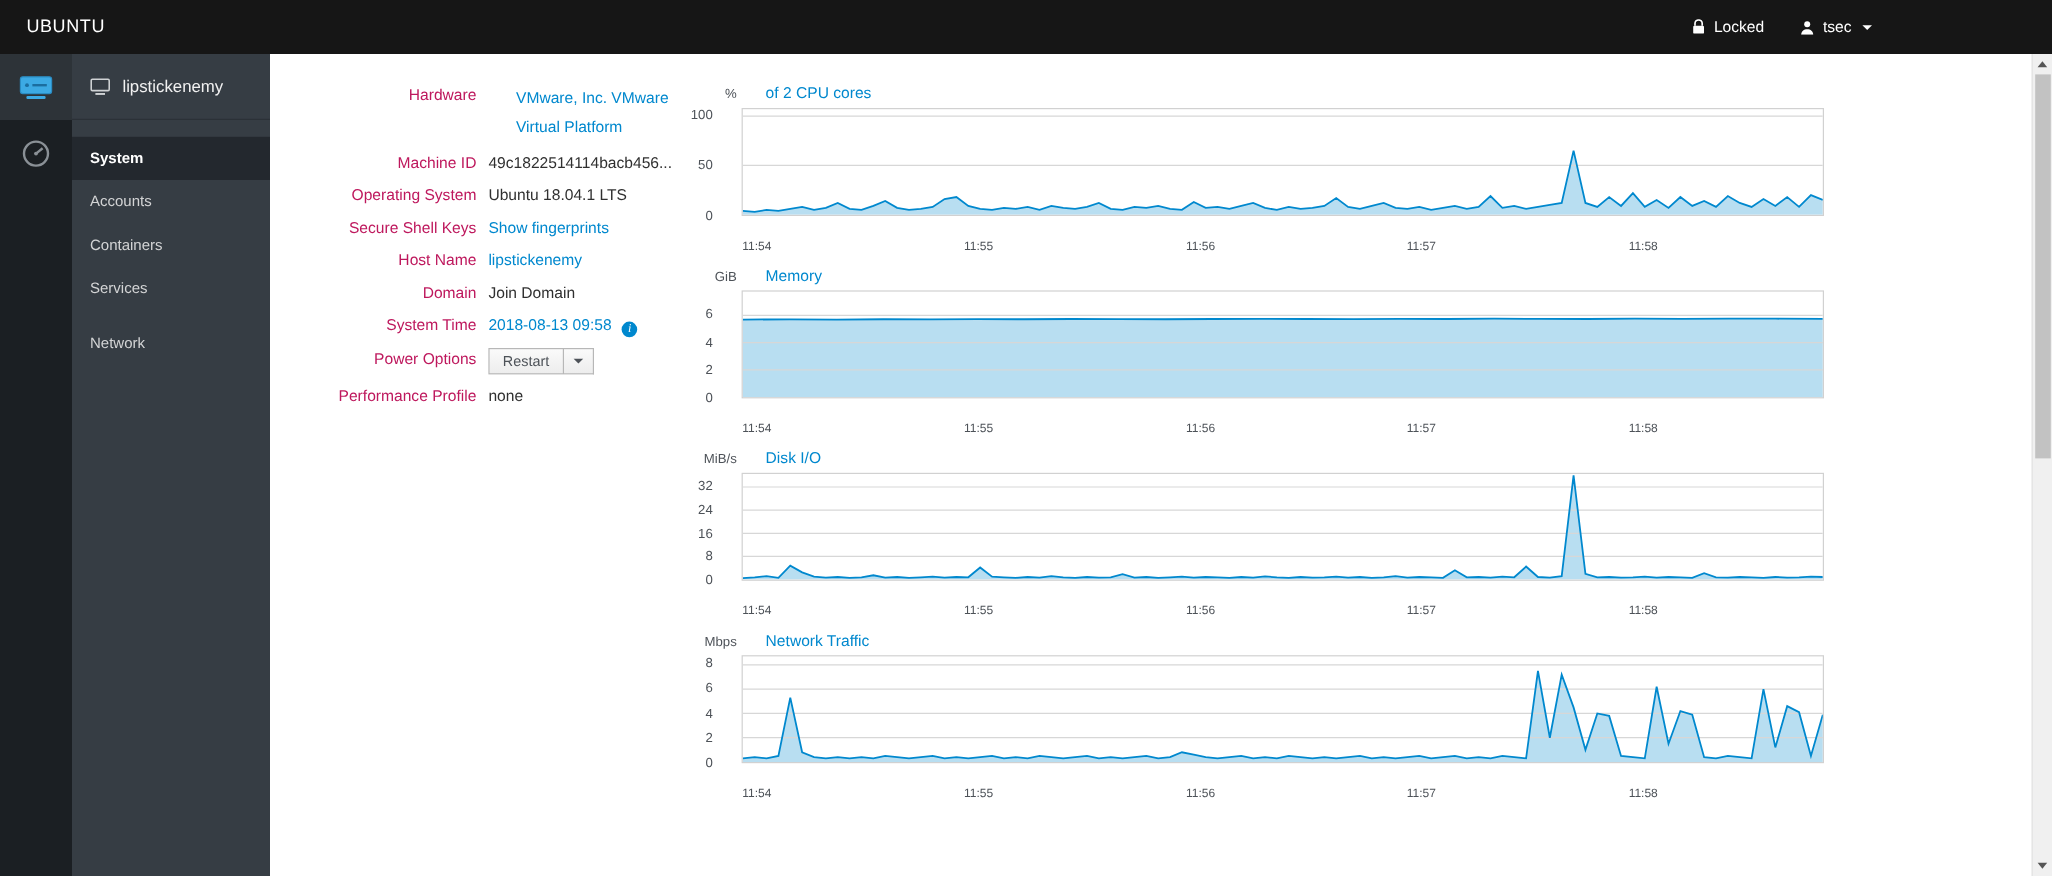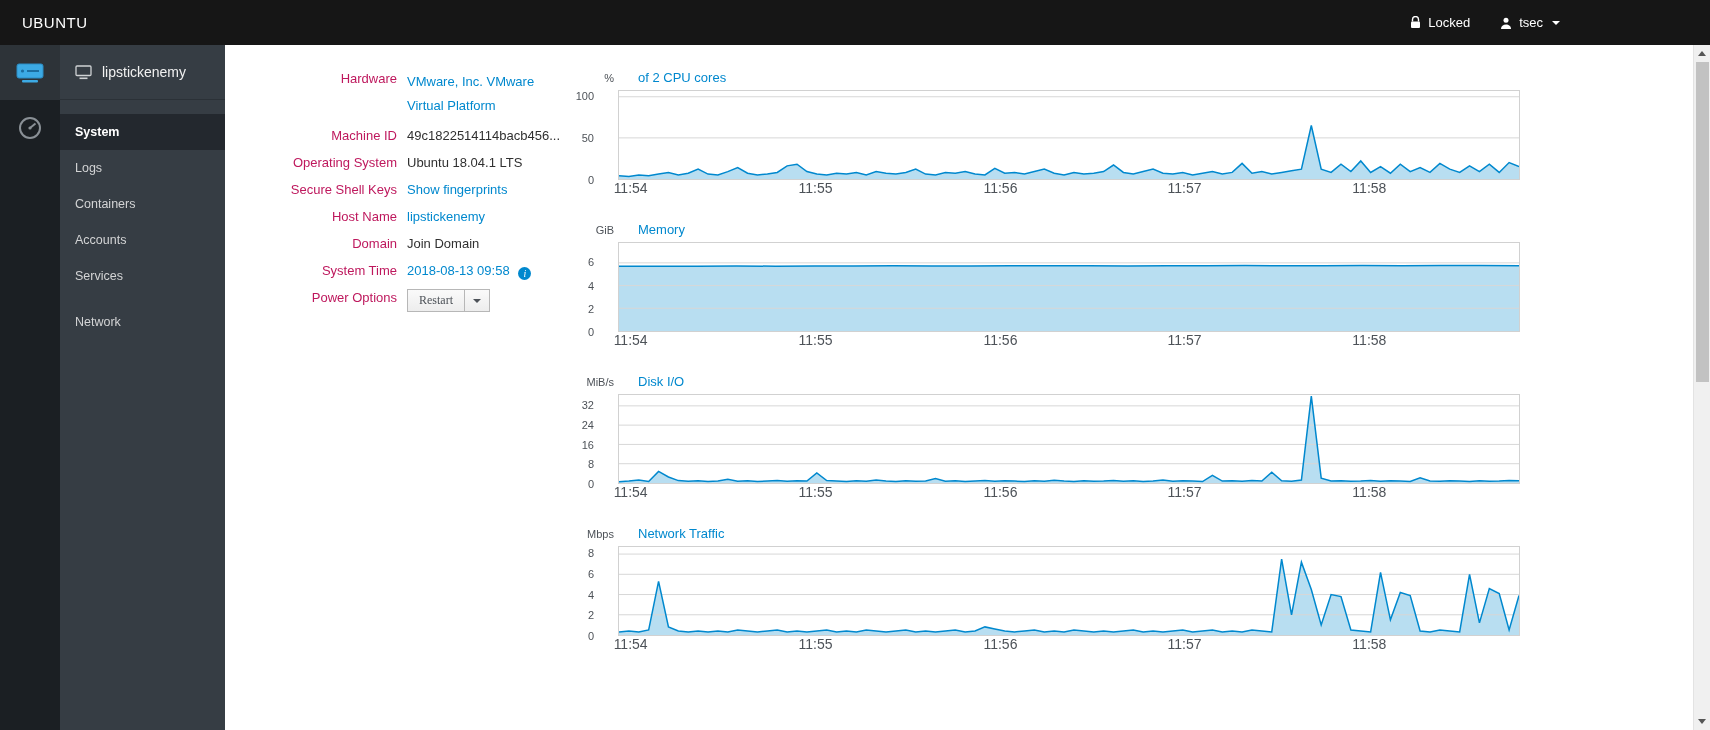--- a/index.html
+++ b/index.html
@@ -30,46 +30,46 @@
   .nav-item { height: 36px; line-height: 36px; padding: 0 15px; font-size: 12.5px; color: #d3d4d5; cursor: pointer; }
   .nav-item.active { background: #23282e; color: #fff; font-weight: 600; }
   .nav-item.terminal { margin-top: 10px; }
   
   .main { flex: 1; display: flex; padding-top: 25px; background: #fff; }
   .details { width: 345px; flex-shrink: 0; font-size: 13px; }
   .detail-row { display: flex; align-items: flex-start; margin-bottom: 9px; line-height: 18px; }
   .detail-label { width: 182px; text-align: right; padding-right: 10px; color: #be185d; flex-shrink: 0; }
   .detail-value { color: #303030; }
   a.link { color: #0088ce; text-decoration: none; cursor: pointer; }
-  .hardware-value { display: inline-block; max-width: 132px; line-height: 24px; }
+  .hardware-value { display: inline-block; max-width: 132px; line-height: 24px; margin-left: 23px; }
   .info-icon {
     display: inline-block; width: 13px; height: 13px; border-radius: 50%;
     background: #0088ce; color: #fff; font-size: 10px; line-height: 13px; text-align: center;
     font-family: "Liberation Serif", serif; font-style: italic; margin-left: 5px; vertical-align: -2px; cursor: pointer;
   }
   .split-btn { display: inline-flex; }
   .btn {
     background: linear-gradient(to bottom, #fafafa, #ededed); border: 1px solid #b7b7b7;
-    font-size: 12px; color: #4d5258; padding: 3px 11px; cursor: pointer; font-family: Liberation Serif, serif;
+    font-size: 12px; color: #4d5258; padding: 3px 11px; cursor: pointer; font-family: Liberation Sans, sans-serif;
   }
   .btn.caret-btn { border-left: 0; padding: 3px 8px; display: flex; align-items: center; }
   .caret-dark { width:0; height:0; border-left:4px solid transparent; border-right:4px solid transparent; border-top:4px solid #4d5258; display:inline-block; }
   
   .charts { width: 950px; flex-shrink: 0; }
   .chart-block { margin-bottom: 24px; }
   .chart-header { display: flex; align-items: baseline; margin-bottom: 5px; }
   .chart-unit { width: 44px; text-align: right; font-size: 11px; color: #4d5258; flex-shrink: 0; }
   .chart-title { margin-left: 24px; font-size: 13px; }
   .chart-body { display: flex; }
   .ylabels { width: 44px; height: 90px; position: relative; flex-shrink: 0; }
   .ylabels span { position: absolute; right: 20px; font-size: 11px; color: #4d5258; }
   .plot { flex: 1; height: 90px; border: 1px solid #d1d1d1; position: relative; margin-left: 4px; background: #fff; }
   .plot svg { position: absolute; inset: 0; width: 100%; height: 100%; display: block; }
   .xlabels { margin-left: 48px; position: relative; height: 18px; }
-  .xlabels span { position: absolute; top: 0; transform: translateX(-50%); font-size: 14px; color: #4d5258; }
+  .xlabels span { position: absolute; top: 20px; transform: translateX(-50%); font-size: 10px; color: #4d5258; }
   
   .scrollbar { position: absolute; right: 0; top: 45px; bottom: 0; width: 17px; background: #f0f0f0; border-left: 1px solid #e3e3e3; }
   .sb-arrow { height: 17px; display: flex; align-items: center; justify-content: center; cursor: pointer; }
   .sb-arrow.up::after { content: ""; border-left: 4px solid transparent; border-right: 4px solid transparent; border-bottom: 5px solid #555; }
   .sb-arrow.down { position: absolute; bottom: 0; left: 0; right: 0; }
   .sb-arrow.down::after { content: ""; border-left: 4px solid transparent; border-right: 4px solid transparent; border-top: 5px solid #555; }
   .sb-thumb { position: absolute; top: 17px; left: 2px; width: 13px; height: 320px; background: #c2c2c2; cursor: pointer; }
 </style>
 </head>
 <body>
@@ -118,23 +118,22 @@
   <aside class="sidebar">
     <div class="host-row">
       <svg width="17" height="15" viewBox="0 0 17 15">
         <rect x="1" y="1" width="15" height="9.5" rx="1" fill="none" stroke="#cfd2d4" stroke-width="1.3"></rect>
         <rect x="4.5" y="12.5" width="8" height="1.6" fill="#cfd2d4"></rect>
       </svg>
       <span>lipstickenemy</span>
     </div>
     <nav class="nav">
       <div class="nav-item active">System</div>
-      <div class="nav-item">Logs</div>
+      <div class="nav-item">Accounts</div>
       <div class="nav-item">Containers</div>
-      <div class="nav-item">Accounts</div>
       <div class="nav-item">Services</div>
       <div class="nav-item terminal">Network</div>
     </nav>
   </aside>
 
   <main class="main">
 
     <section class="details">
       <div class="detail-row">
         <span class="detail-label">Hardware</span>
@@ -168,20 +167,24 @@
         </span>
       </div>
       <div class="detail-row">
         <span class="detail-label">Power Options</span>
         <span class="split-btn">
           <button class="btn">Restart</button>
           <button class="btn caret-btn">
               <span class="caret-dark"></span>
             </button>
         </span>
+      </div>
+      <div class="detail-row">
+        <span class="detail-label">Performance Profile</span>
+        <span class="detail-value">none</span>
       </div>
     </section>
 
     <section class="charts">
 
       <div class="chart-block">
         <div class="chart-header">
           <span class="chart-unit">%</span>
           <a class="link chart-title">of 2 CPU cores</a>
         </div>

